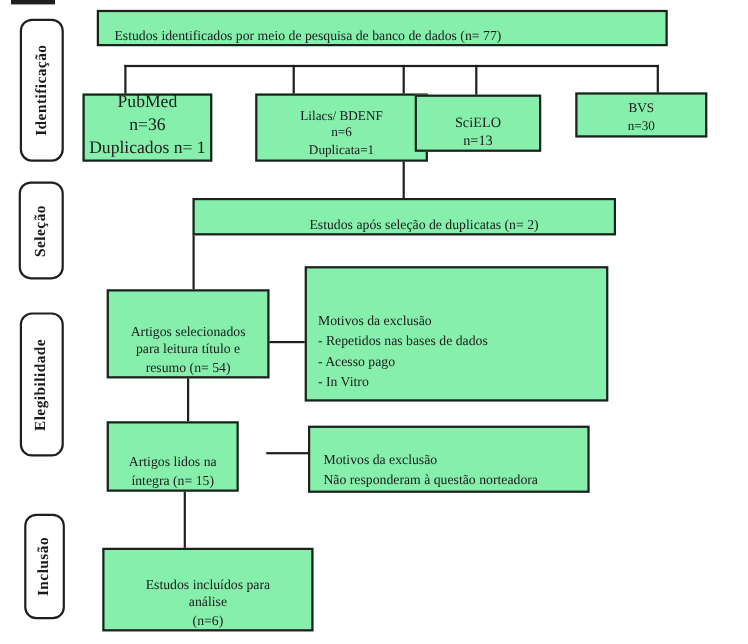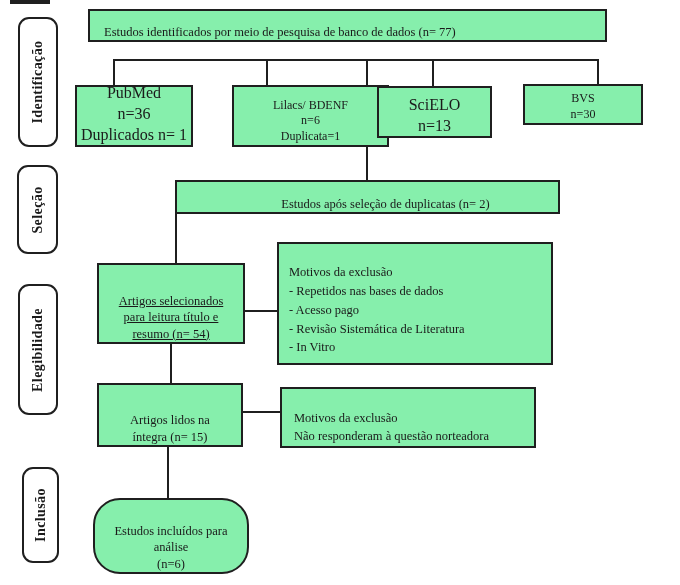--- a/index.html
+++ b/index.html
@@ -92,57 +92,56 @@
     <div>n=36</div>
     <div>Duplicados n= 1</div>
   </div>
 
   <div class="box" style="left:201px; top:85px; width:157px; height:62px; font-size:12px;margin-left:31px;">
     <div>Lilacs/ BDENF</div>
     <div>n=6</div>
     <div>Duplicata=1</div>
   </div>
 
-  <div class="box" style="left:377px; top:86px; width:115px; height:52px; font-size:16px;">
+  <div class="box" style="left:377px; top:86px; width:115px; height:52px; font-size:13px;">
     <div>SciELO</div>
     <div>n=13</div>
   </div>
 
   <div class="box" style="left:523px; top:84px; width:120px; height:41px; font-size:12px;">
     <div>BVS</div>
     <div>n=30</div>
   </div>
 
   <div class="box" style="left:175px; top:180px; width:385px; height:34px; padding-left:36px;">
     <div>Estudos após seleção de duplicatas (n= 2)</div>
   </div>
 
-  <div class="box" style="left:97px; top:263px; width:148px; height:81px;text-decoration:underline;">
+  <div class="box" style="left:97px; top:263px; width:148px; height:81px;">
     <div>Artigos selecionados</div>
     <div>para leitura título e</div>
     <div>resumo (n= 54)</div>
   </div>
 
   <div class="box align-left" style="left:277px; top:242px; width:276px; height:123px; padding:6px 10px; line-height:1.5;">
     <div>Motivos da exclusão</div>
     <div>- Repetidos nas bases de dados</div>
     <div>- Acesso pago</div>
-    <div>- Revisão Sistemática de Literatura</div>
     <div>- In Vitro</div>
   </div>
 
-  <div class="box" style="left:97px; top:383px; width:146px; height:64px;">
+  <div class="box" style="left:97px; top:383px; width:120px; height:64px;">
     <div>Artigos lidos na</div>
     <div>íntegra (n= 15)</div>
   </div>
 
   <div class="box align-left" style="left:280px; top:387px; width:256px; height:61px; padding-left:12px; line-height:1.5;">
     <div>Motivos da exclusão</div>
     <div>Não responderam à questão norteadora</div>
   </div>
 
-  <div class="box" style="left:93px; top:498px; width:156px; height:76px;border-radius:27px;">
+  <div class="box" style="left:93px; top:498px; width:192px; height:76px;">
     <div>Estudos incluídos para</div>
     <div>análise</div>
     <div>(n=6)</div>
   </div>
 
 </div>
 
 </body></html>

